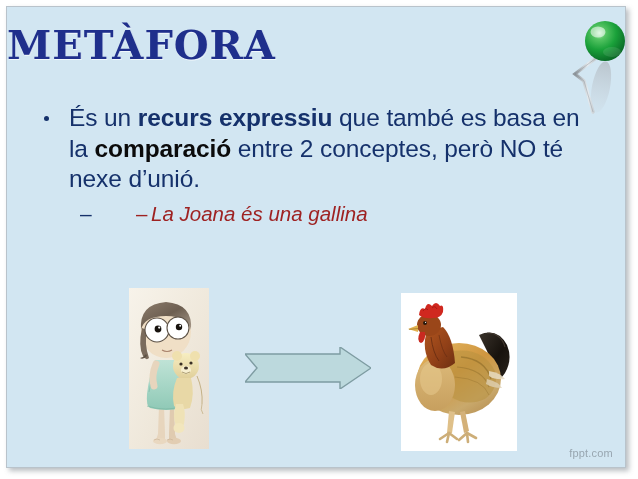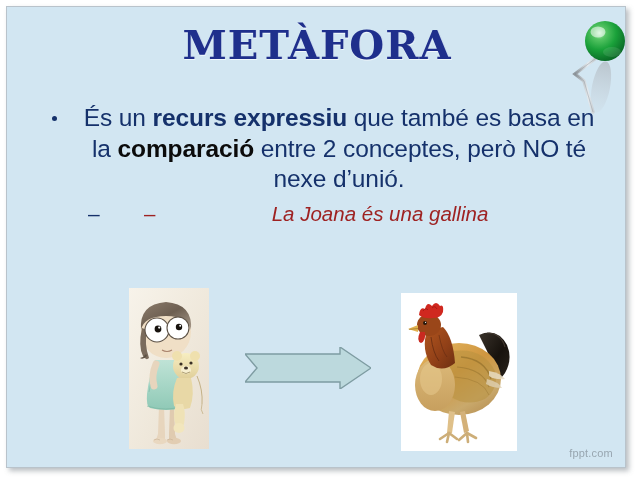--- a/index.html
+++ b/index.html
@@ -32,42 +32,40 @@
     overflow: hidden;
     box-sizing: border-box;
   }
 
   
   .title {
     position: absolute;
     left: 0;
     top: 18px;
     width: 620px;
-    text-align: center;
     font-family: "DejaVu Serif", serif;
     font-size: 40px;
     font-weight: 700;
     font-variant: small-caps;
     letter-spacing: 1px;
     color: #1f2f8c;
     text-shadow:
       1px 0 0 #c8d8ec,
       1px 1px 0 rgba(255,255,255,0.55),
       0 1px 0 rgba(255,255,255,0.35);
     line-height: 1;
     white-space: nowrap;
   }
 
   
   .body-block {
     position: absolute;
-    left: 34px;
+    left: 26px;
     top: 96px;
     width: 560px;
-    text-align: center;
   }
 
   .bullet-l1 {
     position: relative;
     padding-left: 36px;
     font-size: 24.5px;
     line-height: 1.25;
     color: #15316b;
     letter-spacing: -0.1px;
   }

